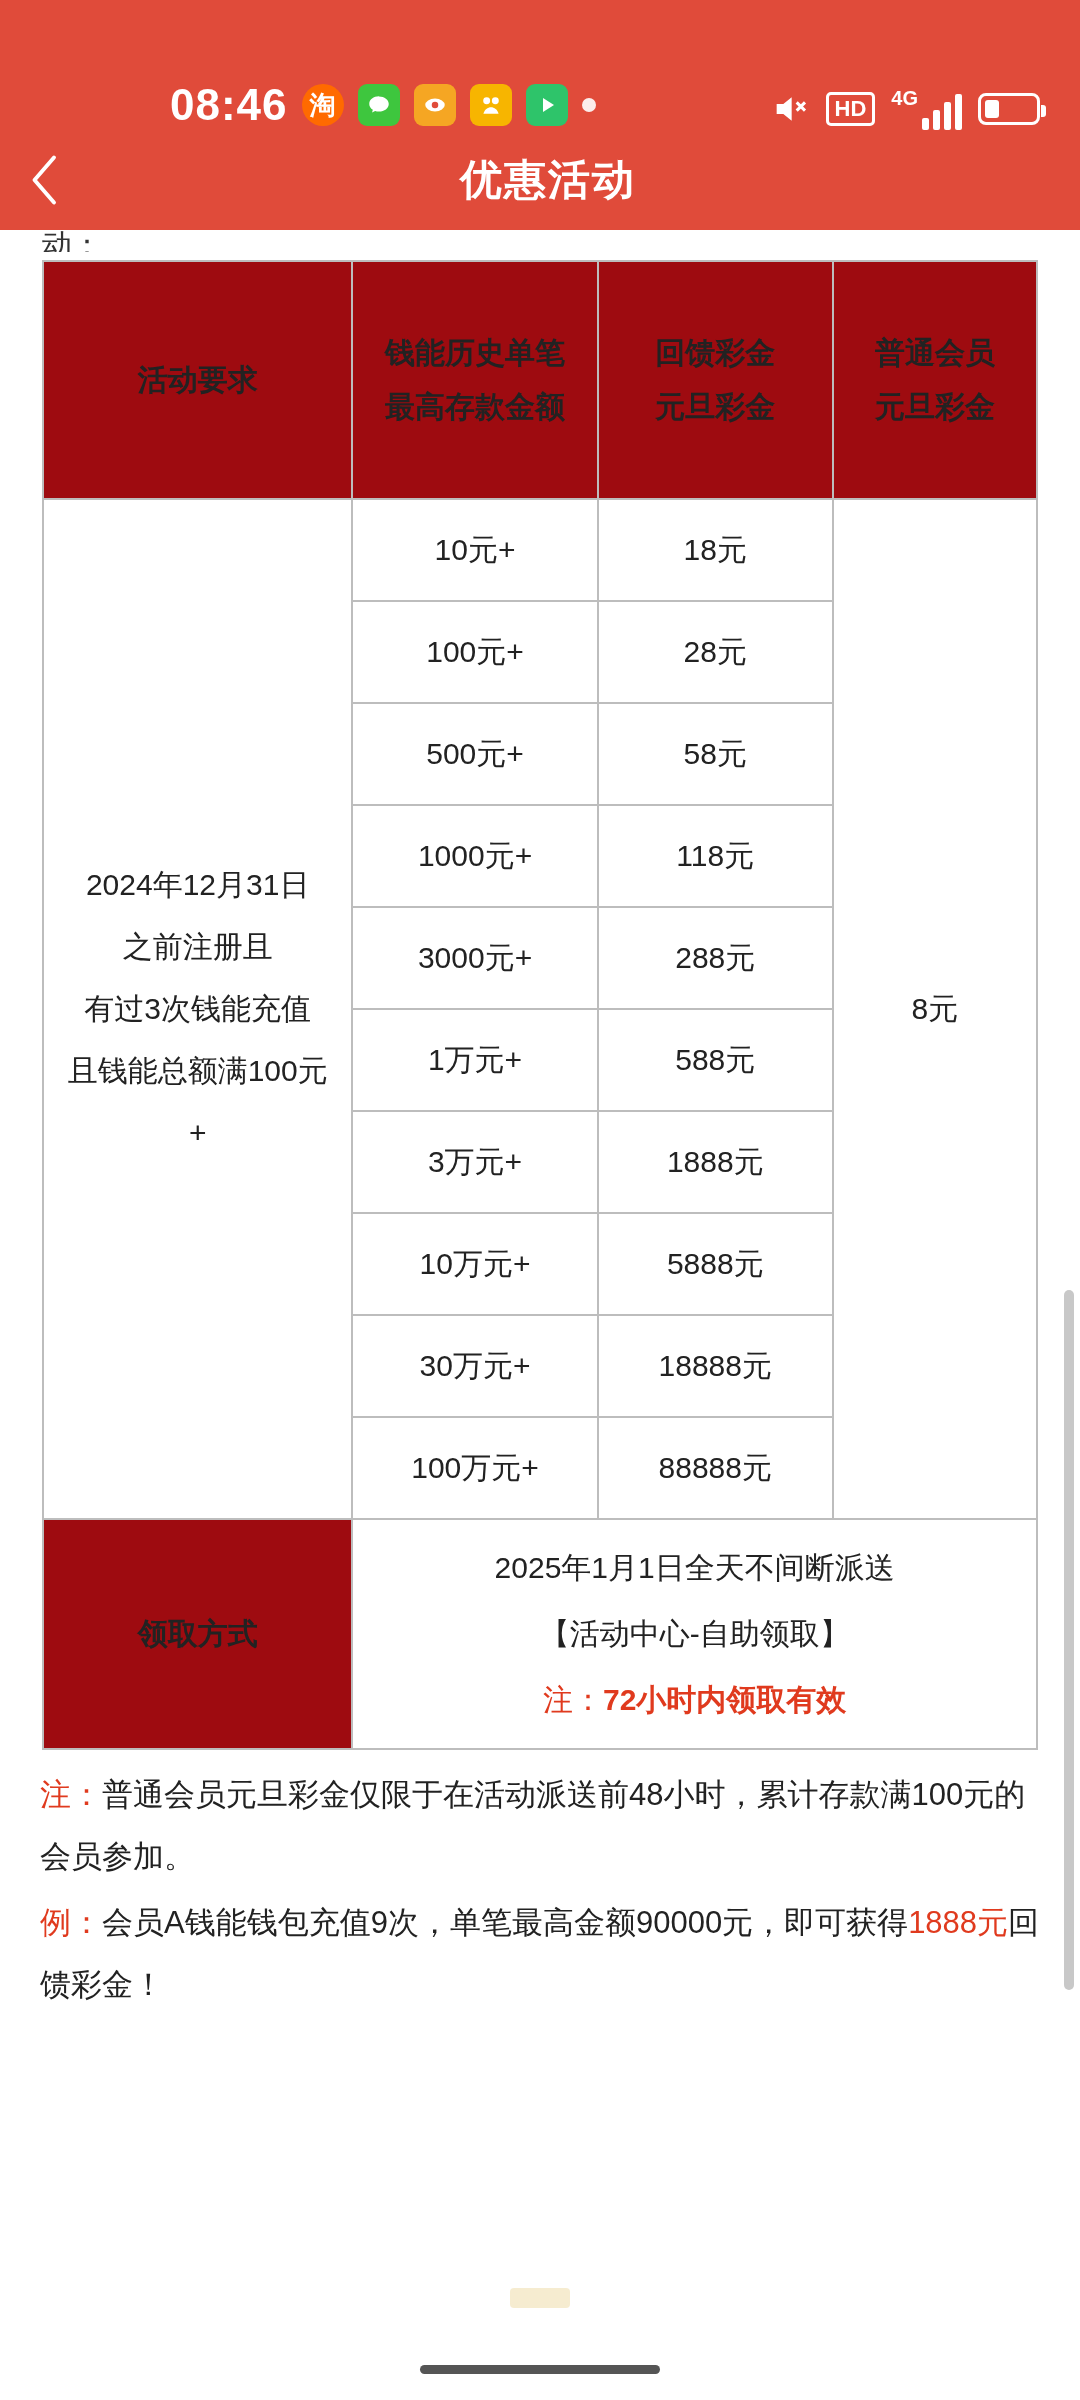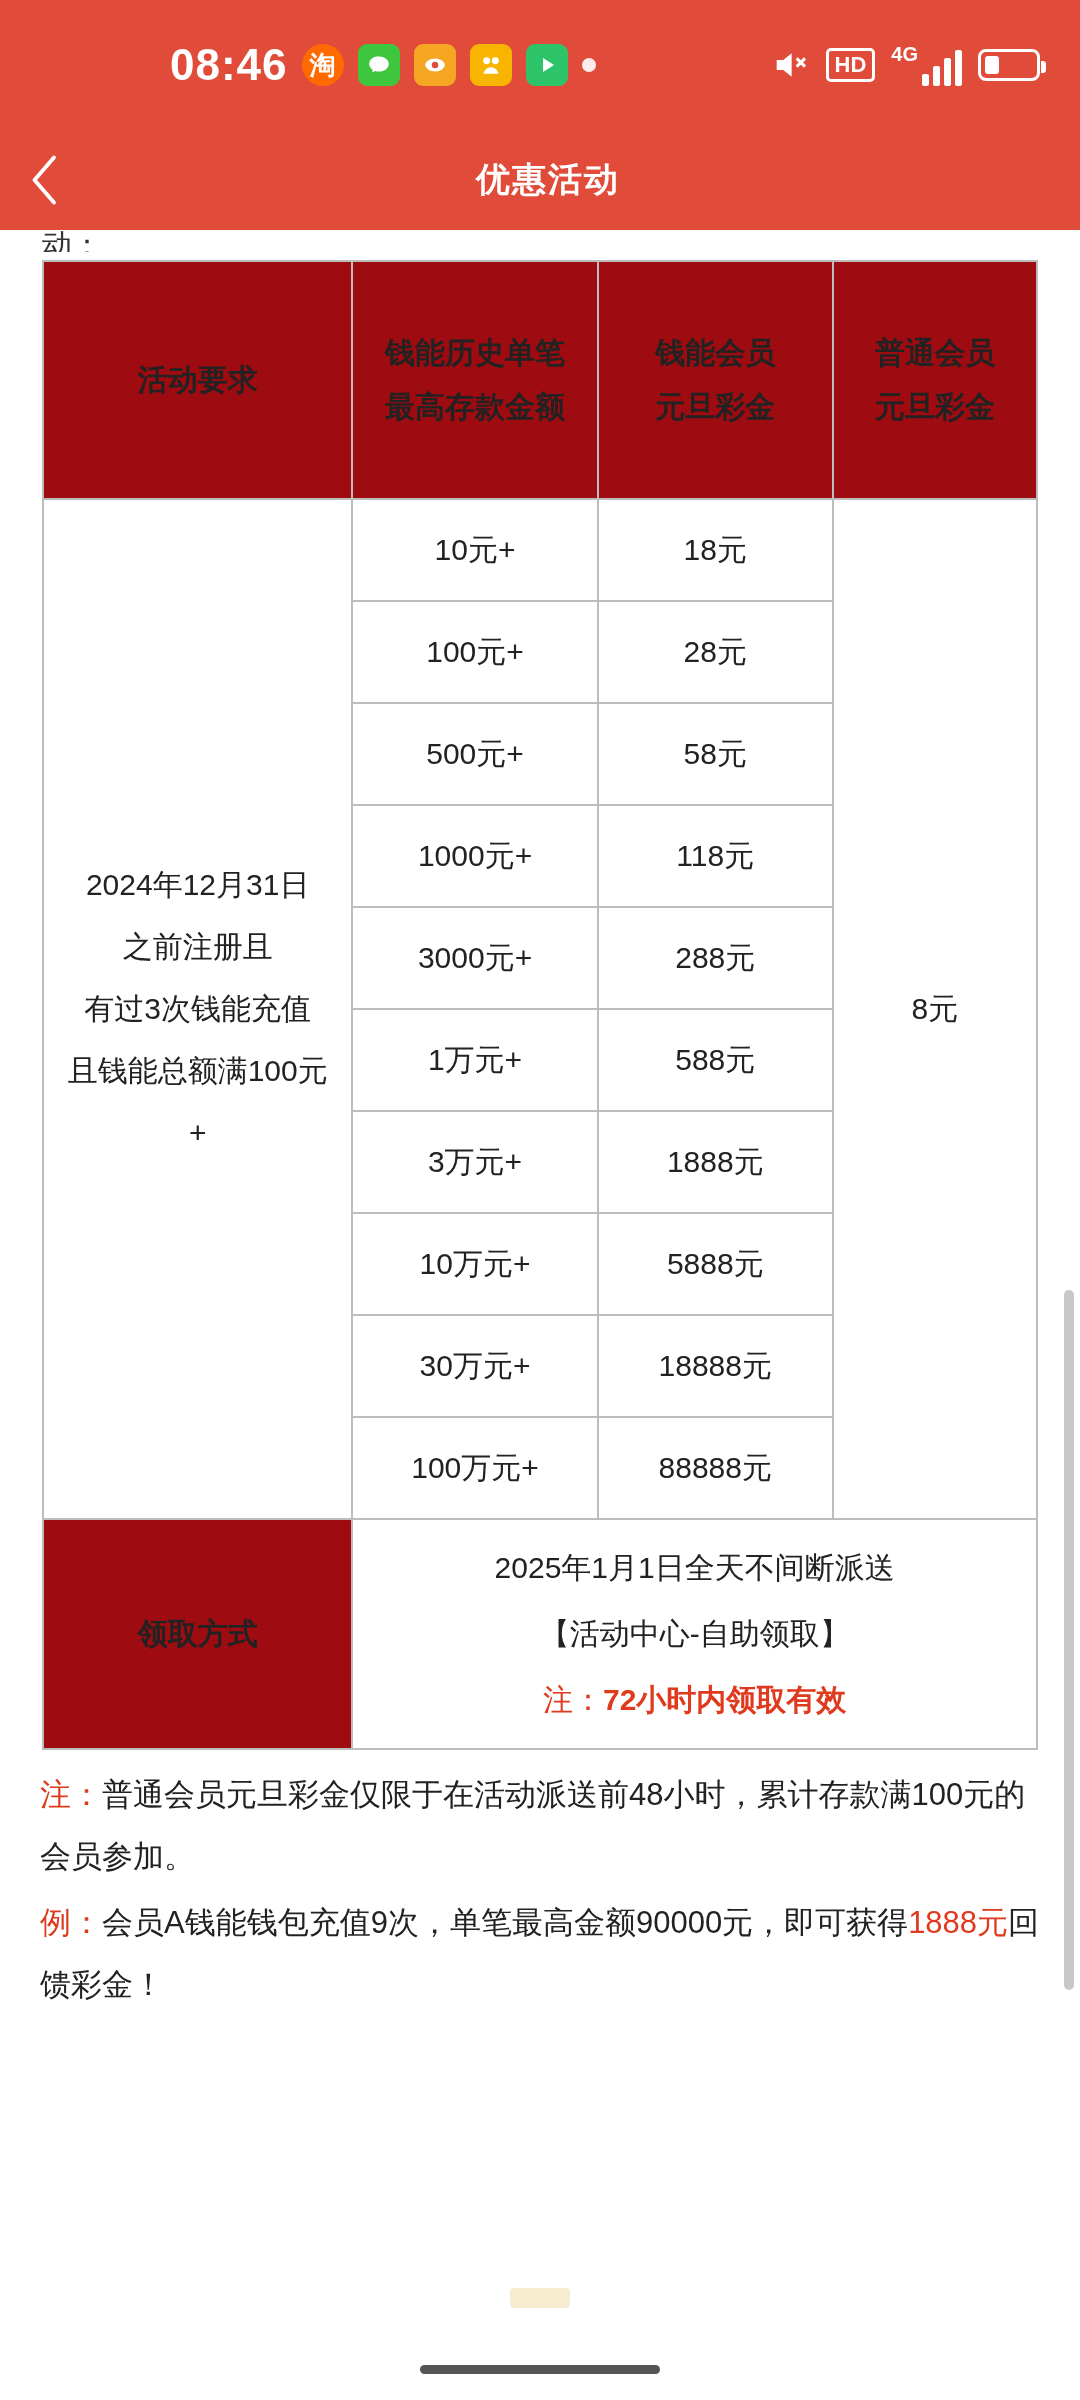--- a/index.html
+++ b/index.html
@@ -15,21 +15,21 @@
     width: 1080px;
     height: 2400px;
     background: #ffffff;
   }
 
   
   .status-bar {
     height: 130px;
     background: #e04b3a;
     display: flex;
-    align-items: center;
+    align-items: flex-end;
     padding: 0 40px;
     position: relative;
   }
   .status-left {
     display: flex;
     align-items: center;
     gap: 14px;
     margin-left: 130px;
   }
   .status-time {
@@ -109,21 +109,21 @@
   .back-btn {
     width: 90px; height: 100px;
     display:flex; align-items:center; justify-content:center;
   }
   .back-btn svg { display:block; }
   .title-text {
     position: absolute;
     left: 16px; right: 0;
     text-align: center;
     color: #ffffff;
-    font-size: 34px;
+    font-size: 42px;
     font-weight: bold;
     letter-spacing: 2px;
   }
 
   
   .content {
     position: relative;
     background: #ffffff;
     padding: 0 0 0 0;
     height: calc(2400px - 230px);
@@ -314,21 +314,21 @@
       <tbody>
           <tr>
         <th class="head-cell col-req">
           <div>活动要求</div>
         </th>
         <th class="head-cell col-hist">
           <div>钱能历史单笔</div>
           <div>最高存款金额</div>
         </th>
         <th class="head-cell col-vip">
-          <div>钱能会员</div>
+          <div>回馈彩金</div>
           <div>元旦彩金</div>
         </th>
         <th class="head-cell col-normal">
           <div>普通会员</div>
           <div>元旦彩金</div>
         </th>
       </tr>
 
       <tr>
         <td class="req-cell" rowspan="10">

